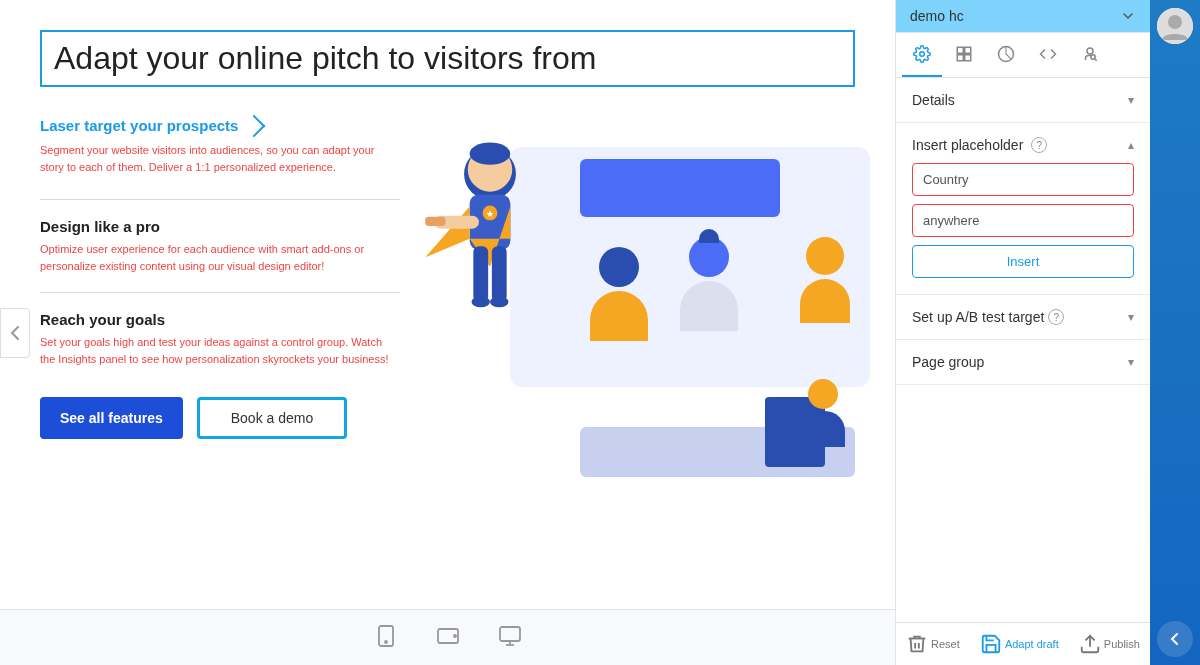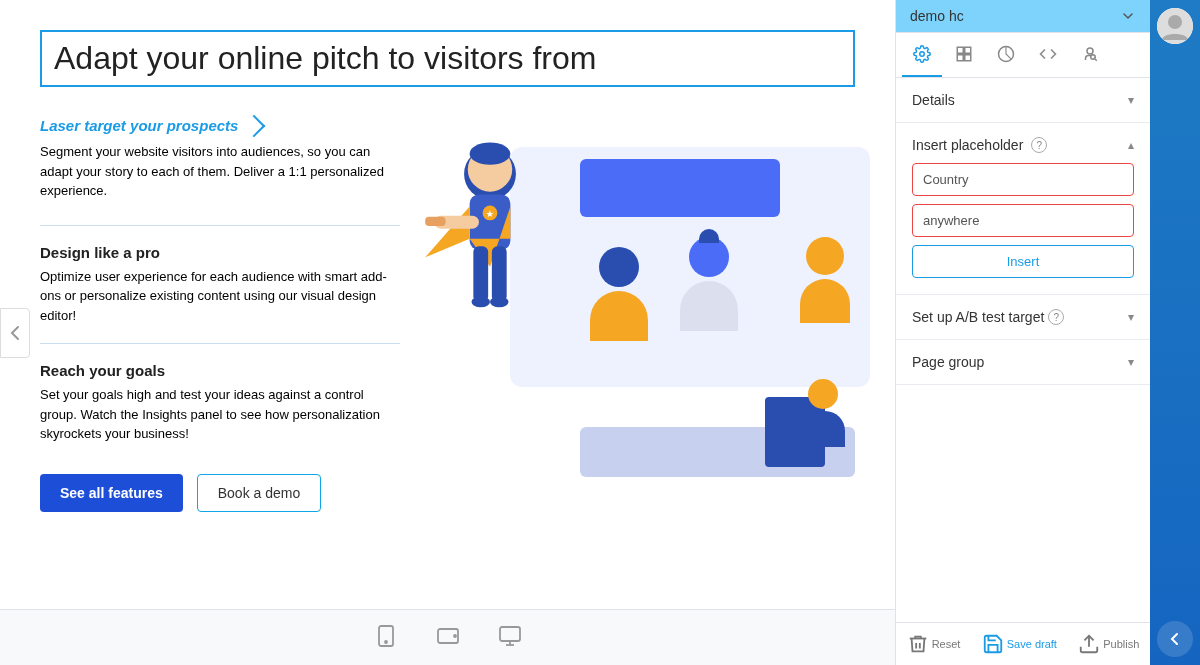--- a/index.html
+++ b/index.html
@@ -57,35 +57,34 @@
 
     .section-link {
       color: #1a9be6;
       font-size: 15px;
       font-weight: 600;
       text-decoration: none;
       display: flex;
       align-items: center;
       gap: 8px;
       margin-bottom: 8px;
-      font-style: italic;
     }
 
     .chevron-right-inline {
       width: 16px;
       height: 16px;
       border-right: 2px solid #1a9be6;
       border-top: 2px solid #1a9be6;
       transform: rotate(45deg);
       display: inline-block;
     }
 
     .section-text {
-      font-size: 13px;
-      color: #000000;
+      font-size: 11px;
+      color: #ef4444;
       line-height: 1.5;
     }
 
     .divider {
       border: none;
       border-top: 1px solid #cde;
       margin: 18px 0;
     }
 
     .section-heading {
@@ -102,23 +101,23 @@
       border-radius: 4px;
       padding: 10px 20px;
       font-size: 14px;
       font-weight: 600;
       cursor: pointer;
     }
 
     .btn-secondary {
       background: #fff;
       color: #333;
-      border: 1px solid #0ea5e9;
+      border: 3px solid #0ea5e9;
       border-radius: 4px;
-      padding: 10px 20px;
+      padding: 10px 31px;
       font-size: 14px;
       font-weight: 500;
       cursor: pointer;
     }
 
     .buttons-row {
       display: flex;
       gap: 14px;
       margin-top: 30px;
     }
@@ -575,21 +574,21 @@
             <path d="M9 6V4h6v2"></path>
           </svg>
         <span>Reset</span>
       </button>
       <button class="footer-btn active">
         <svg viewBox="0 0 24 24" fill="none" stroke="#1a9be6" stroke-width="2">
             <path d="M19 21H5a2 2 0 01-2-2V5a2 2 0 012-2h11l5 5v11a2 2 0 01-2 2z"></path>
             <polyline points="17 21 17 13 7 13 7 21"></polyline>
             <polyline points="7 3 7 8 15 8"></polyline>
           </svg>
-        <span style="color:#1a9be6;">Save draft</span>
+        <span style="color:#1a9be6;">Adapt draft</span>
       </button>
       <button class="footer-btn">
         <svg viewBox="0 0 24 24" fill="none" stroke="#777" stroke-width="2">
             <path d="M21 15v4a2 2 0 01-2 2H5a2 2 0 01-2-2v-4"></path>
             <polyline points="17 8 12 3 7 8"></polyline>
             <line x1="12" y1="3" x2="12" y2="15"></line>
           </svg>
         <span>Publish</span>
       </button>
     </div>

